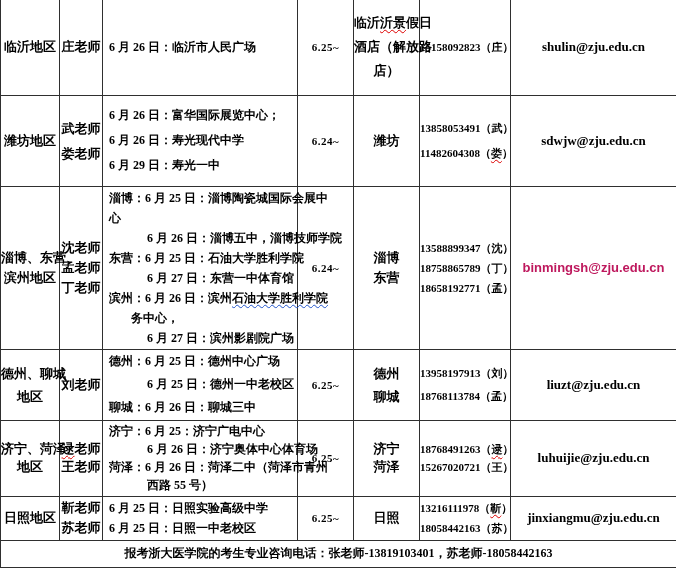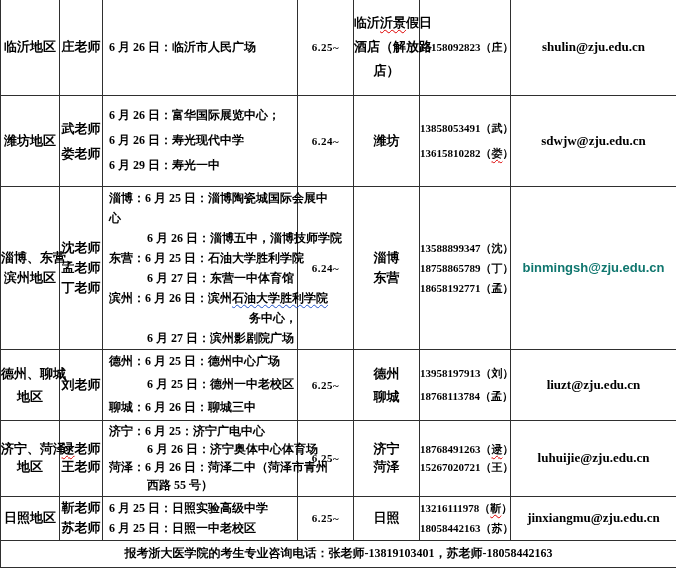--- a/index.html
+++ b/index.html
@@ -13,25 +13,25 @@
   .row-0{height:95px}  .row-0 td div{line-height:24px}
   .row-1{height:91px}  .row-1 td div{line-height:25px}
   .row-2{height:163px} .row-2 td div{line-height:20px}
   .row-3{height:71px}  .row-3 td div{line-height:23px}
   .row-4{height:76px}  .row-4 td div{line-height:18px}
   .row-5{height:44px}  .row-5 td div{line-height:20px}
   .c-region,.c-teach,.c-city{font-size:13px;white-space:nowrap;overflow:visible;}
   .c-sched{text-align:left;padding-left:6px;font-size:12px;margin-left:42px;}
   .c-sched div{white-space:nowrap;}
   .ind1{padding-left:38px;}
-  .ind2{padding-left:22px;text-align:right;}
+  .ind2{padding-left:22px;}
   .c-date{font-size:11px;letter-spacing:0.5px;}
   .c-phone{font-size:11px;white-space:nowrap;}
   .c-email{font-size:13px;}
-  .email-sans{font-family:"Liberation Sans","DejaVu Sans",sans-serif;color:#0f766e;margin-top:39px;}
+  .email-sans{font-family:"Liberation Sans","DejaVu Sans",sans-serif;color:#be185d;margin-top:39px;}
   .wavy-red{text-decoration:underline;text-decoration-style:wavy;
             text-decoration-color:#dd0000;text-decoration-thickness:1px;
             text-underline-offset:2px;}
   .wavy-blue{text-decoration:underline;text-decoration-style:wavy;
              text-decoration-color:#2255cc;text-decoration-thickness:1px;
              text-underline-offset:2px;}
   .footer-row td{height:26px;font-size:12px;border:1px solid #2f2f2f;text-align:center;}
 </style>
 </head>
 <body>
@@ -80,21 +80,21 @@
           <div class=""><span>6 月 26 日：富华国际展览中心；</span></div>
           <div class=""><span>6 月 26 日：寿光现代中学</span></div>
           <div class=""><span>6 月 29 日：寿光一中</span></div>
         </td>
         <td class="c-date">6.24~</td>
         <td class="c-city">
           <div><span>潍坊</span></div>
         </td>
         <td class="c-phone">
           <div><span>13858053491（武）</span></div>
-          <div><span>13615810282（</span><span class="wavy-red">娄</span><span>）</span></div>
+          <div><span>11482604308（</span><span class="wavy-red">娄</span><span>）</span></div>
         </td>
         <td class="c-email">sdwjw@zju.edu.cn</td>
       </tr>
       <tr class="row-2">
         <td class="c-region">
           <div><span>淄博、东营、</span></div>
           <div><span>滨州地区</span></div>
         </td>
         <td class="c-teach">
           <div><span>沈老师</span></div>

